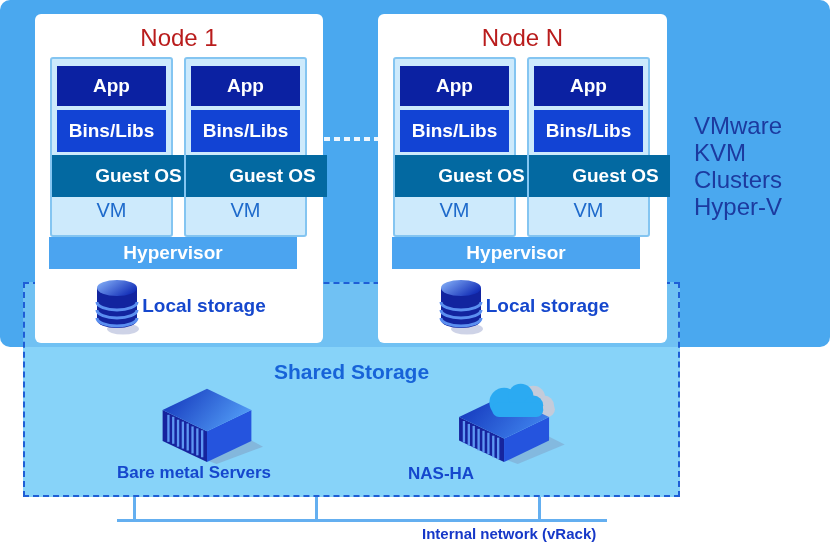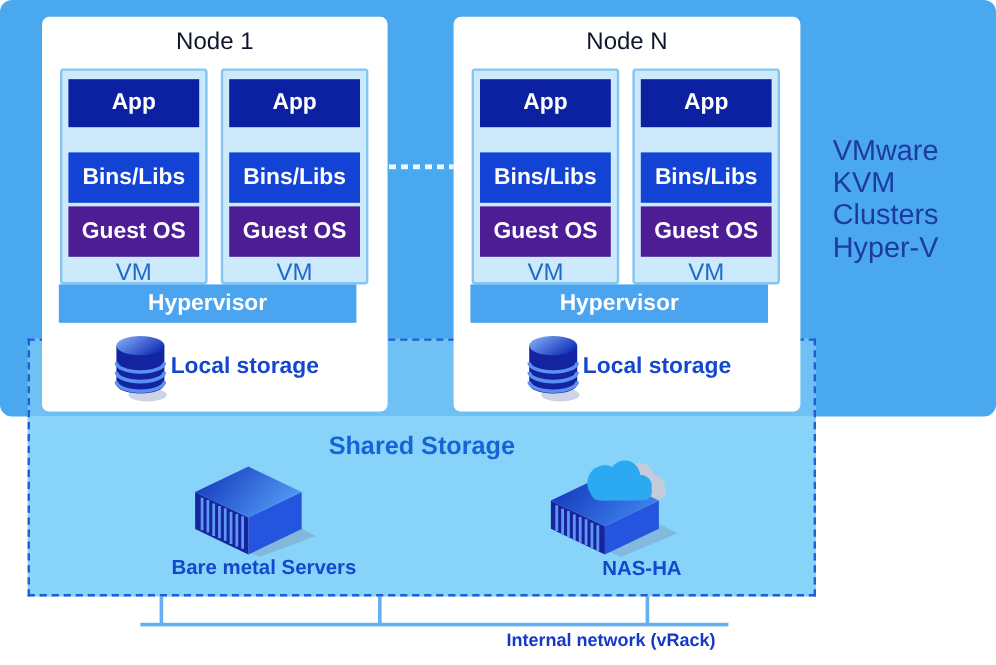--- a/index.html
+++ b/index.html
@@ -17,47 +17,47 @@
   .shared-band-bottom{position:absolute;left:23px;top:347px;width:657px;height:150px;
     background:#87D3F9;border-bottom-left-radius:4px;border-bottom-right-radius:4px;z-index:2;}
   .shared-dashed{position:absolute;left:23px;top:282px;width:657px;height:215px;
     border:2px dashed #1E5ED6;box-sizing:border-box;z-index:3;}
   
   .node{position:absolute;top:14px;width:288px;height:329px;background:#ffffff;
     border-radius:6px;z-index:5;}
   .node--1{left:35px;}
   .node--n{left:378px;width:289px;}
   .node-title{position:absolute;left:0;right:0;top:10px;text-align:center;
-    font-size:20px;color:#0f172a;}
+    font-size:24px;color:#b91c1c;}
   .vm-row{position:absolute;left:15px;top:43px;display:flex;gap:11px;}
   .vm-box{width:123px;height:180px;background:#CDEAFC;border:2px solid #84C5F1;
     border-radius:3px;box-sizing:border-box;}
   .vm-layer{width:109px;margin:0 auto;color:#ffffff;font-weight:bold;font-size:19px;
     text-align:center;}
   .layer-app{margin-top:7px;height:40px;line-height:40px;background:#0B21A2;}
-  .layer-bins{margin-top:21px;height:42px;line-height:42px;background:#1243D4;}
-  .layer-guest{margin-top:3px;height:42px;line-height:42px;background:#4c1d95;}
+  .layer-bins{margin-top:4px;height:42px;line-height:42px;background:#1243D4;}
+  .layer-guest{margin-top:3px;height:42px;line-height:42px;background:#0369a1;padding-left:32px;}
   .vm-label{margin-top:2px;text-align:center;font-size:20px;color:#1E6ACB;}
   .hypervisor-bar{position:absolute;left:14px;top:223px;width:248px;height:32px;
     background:#4BA4F0;color:#ffffff;font-weight:bold;font-size:19px;
     text-align:center;line-height:32px;}
   .storage-row{position:absolute;left:0;right:0;top:258px;height:68px;
     display:flex;align-items:center;justify-content:center;gap:0;}
   .storage-label{font-size:19px;font-weight:bold;color:#1547CD;}
   
   .connector{position:absolute;left:324px;top:137px;width:54px;height:4px;z-index:4;
     background:repeating-linear-gradient(90deg,#EFF7FE 0 6px,rgba(0,0,0,0) 6px 10px);}
   
   .platform-list{position:absolute;left:694px;top:112px;z-index:4;
     font-size:24px;line-height:27px;color:#1C3A9F;}
   
   .shared-title{position:absolute;left:23px;top:360px;width:657px;text-align:center;
     font-size:21px;font-weight:bold;color:#1763D8;z-index:4;}
   .icon-abs{position:absolute;z-index:4;}
-  .icon-caption{position:absolute;text-align:right;font-size:17px;font-weight:bold;
+  .icon-caption{position:absolute;text-align:left;font-size:17px;font-weight:bold;
     color:#1547CD;z-index:4;}
   .caption-baremetal{left:117px;top:463px;width:180px;}
   .caption-nas{left:408px;top:464px;width:160px;}
   
   .net-tick{position:absolute;width:3px;height:23px;top:497px;background:#64AFF0;z-index:1;}
   .net-tick--1{left:133px;} .net-tick--2{left:315px;} .net-tick--3{left:538px;}
   .net-line{position:absolute;left:117px;top:519px;width:490px;height:3px;
     background:#64AFF0;z-index:1;}
   .net-label{position:absolute;left:422px;top:525px;font-size:15px;font-weight:bold;
     color:#1638C8;z-index:1;}

